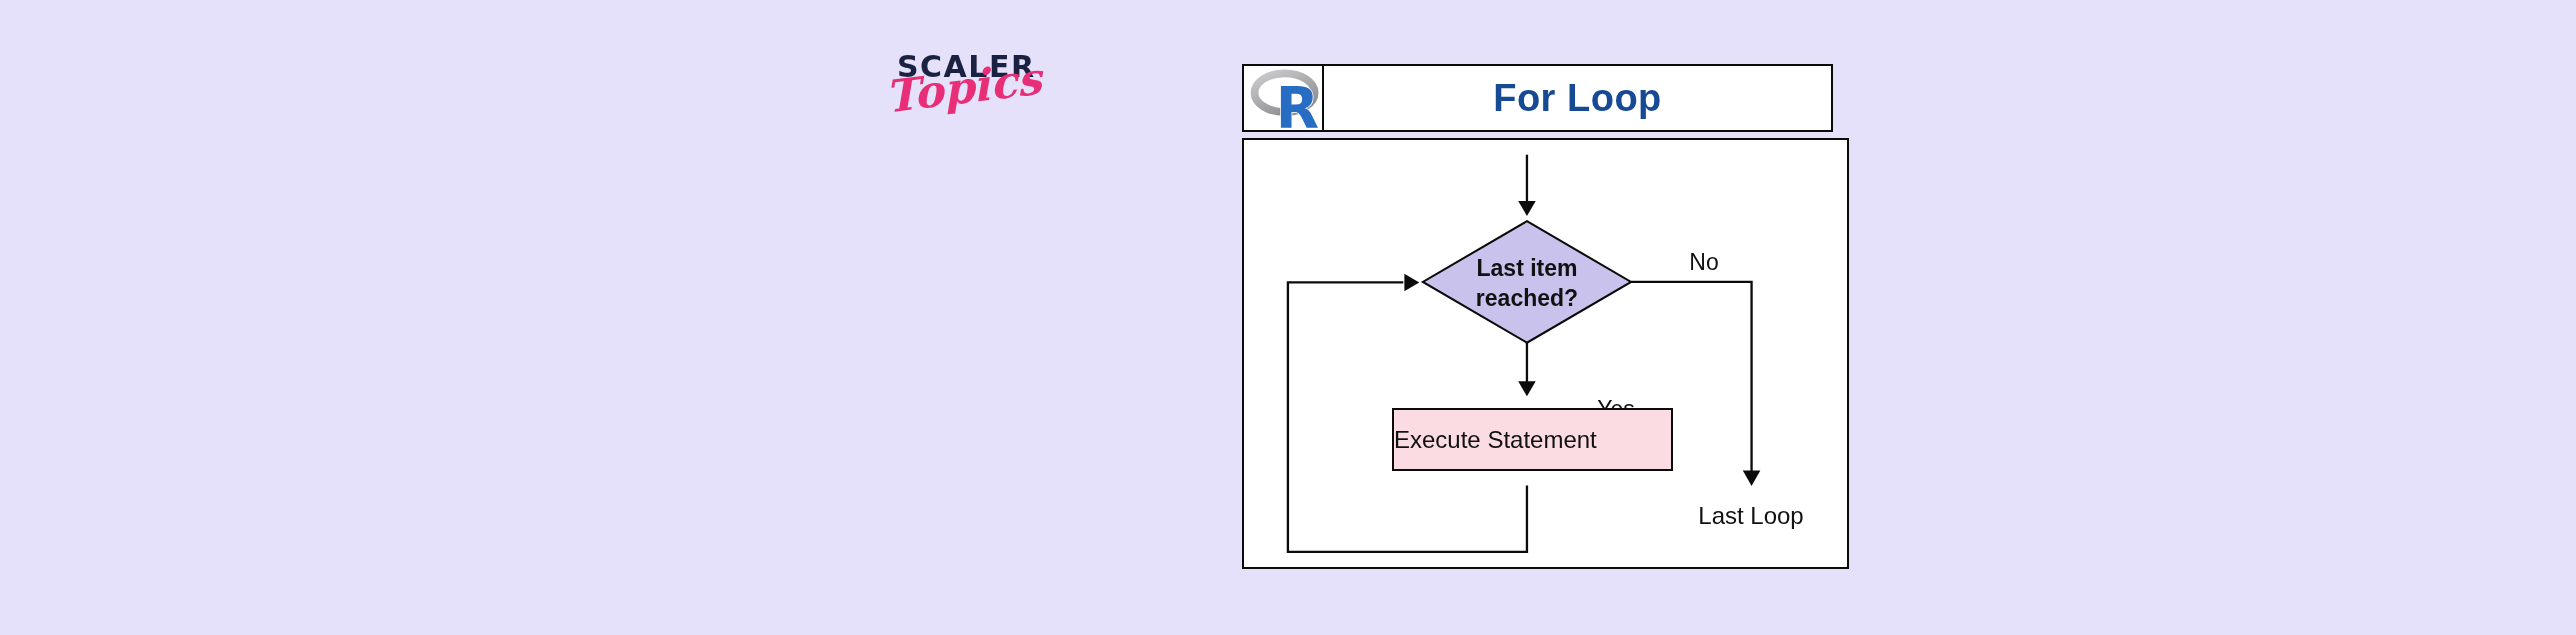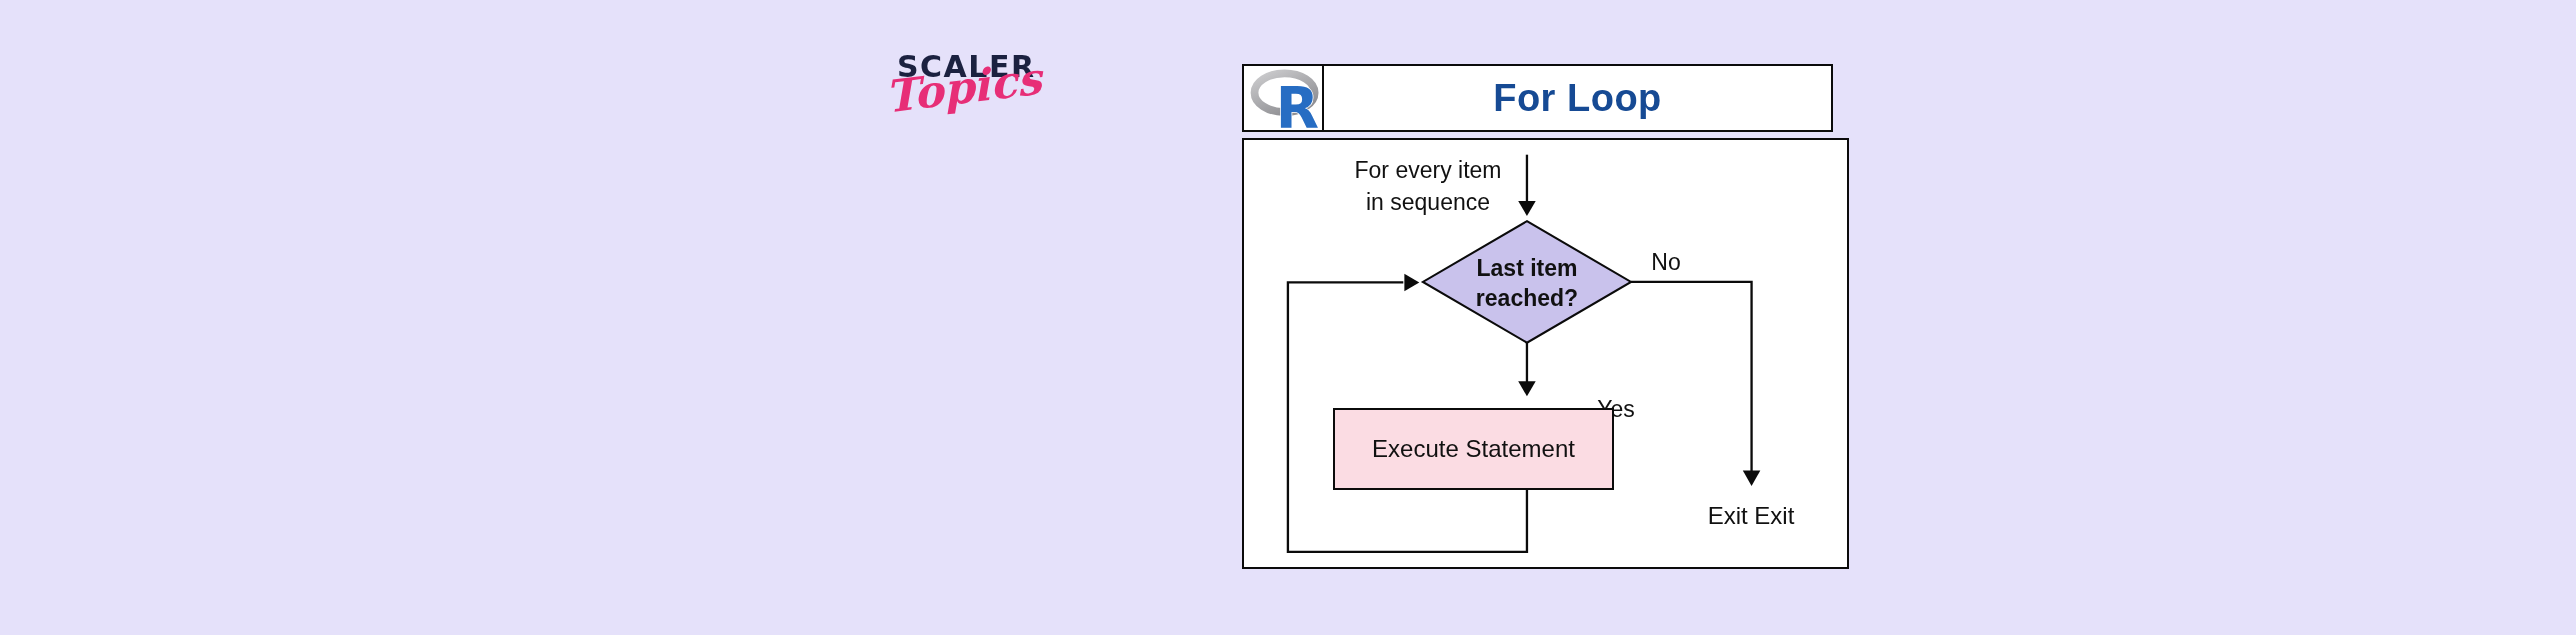--- a/index.html
+++ b/index.html
@@ -64,25 +64,25 @@
     transform:translate(-50%,-50%);
     font-size:23px;
     line-height:32px;
     text-align:center;
     white-space:pre-line;
     color:#111;
   }
   .decision-label{ line-height:30px; }
   .process-box{
     position:absolute;
-    left:1333px; top:408px; width:281px; height:82px;
+    left:1392px; top:408px; width:281px; height:63px;
     box-sizing:border-box;
     background:var(--process-fill,#FBDCE3);
     border:2.1px solid var(--line,#0B0B0B);
-    display:flex; align-items:center; justify-content:center;
+    display:flex; align-items:center; 
     font-size:24px;
     color:#111;
   }
 </style>
 </head>
 <body>
 
 <div class="canvas">
 
   <div>
@@ -118,30 +118,28 @@
     </g>
     <g fill="#0B0B0B" stroke="none">
       <polygon points="2947,390 2981,390 2964,419"></polygon>
       <polygon points="2947,740 2981,740 2964,769"></polygon>
       <polygon points="3383,913 3417,913 3400,943"></polygon>
       <polygon points="2726,531 2726,565 2755,548"></polygon>
     </g>
     <polygon points="2964,429 3166,547 2964,665 2762,547" fill="#C9C2EC" stroke="#0B0B0B" stroke-width="4"></polygon>
   </svg>
 
-  <div class="flow-label" style="left:1428px; top:186px;">For every item
-in sequence</div>
 
   <div class="flow-label decision-label" style="left:1527px; top:283px;font-weight:bold;">Last item
 reached?</div>
 
-  <div class="flow-label" style="left:1666px; top:262px;">No</div>
+  <div class="flow-label" style="left:1704px; top:262px;">No</div>
 
   <div class="flow-label" style="left:1616px; top:362px;margin-top:47px;">Yes</div>
 
   <div class="process-box">
     <span>Execute Statement</span>
   </div>
 
-  <div class="flow-label" style="left:1751px; top:516px; font-size:24px;">Exit Exit</div>
+  <div class="flow-label" style="left:1751px; top:516px; font-size:24px;">Last Loop</div>
 
 </div>
 
 
 </body></html>

